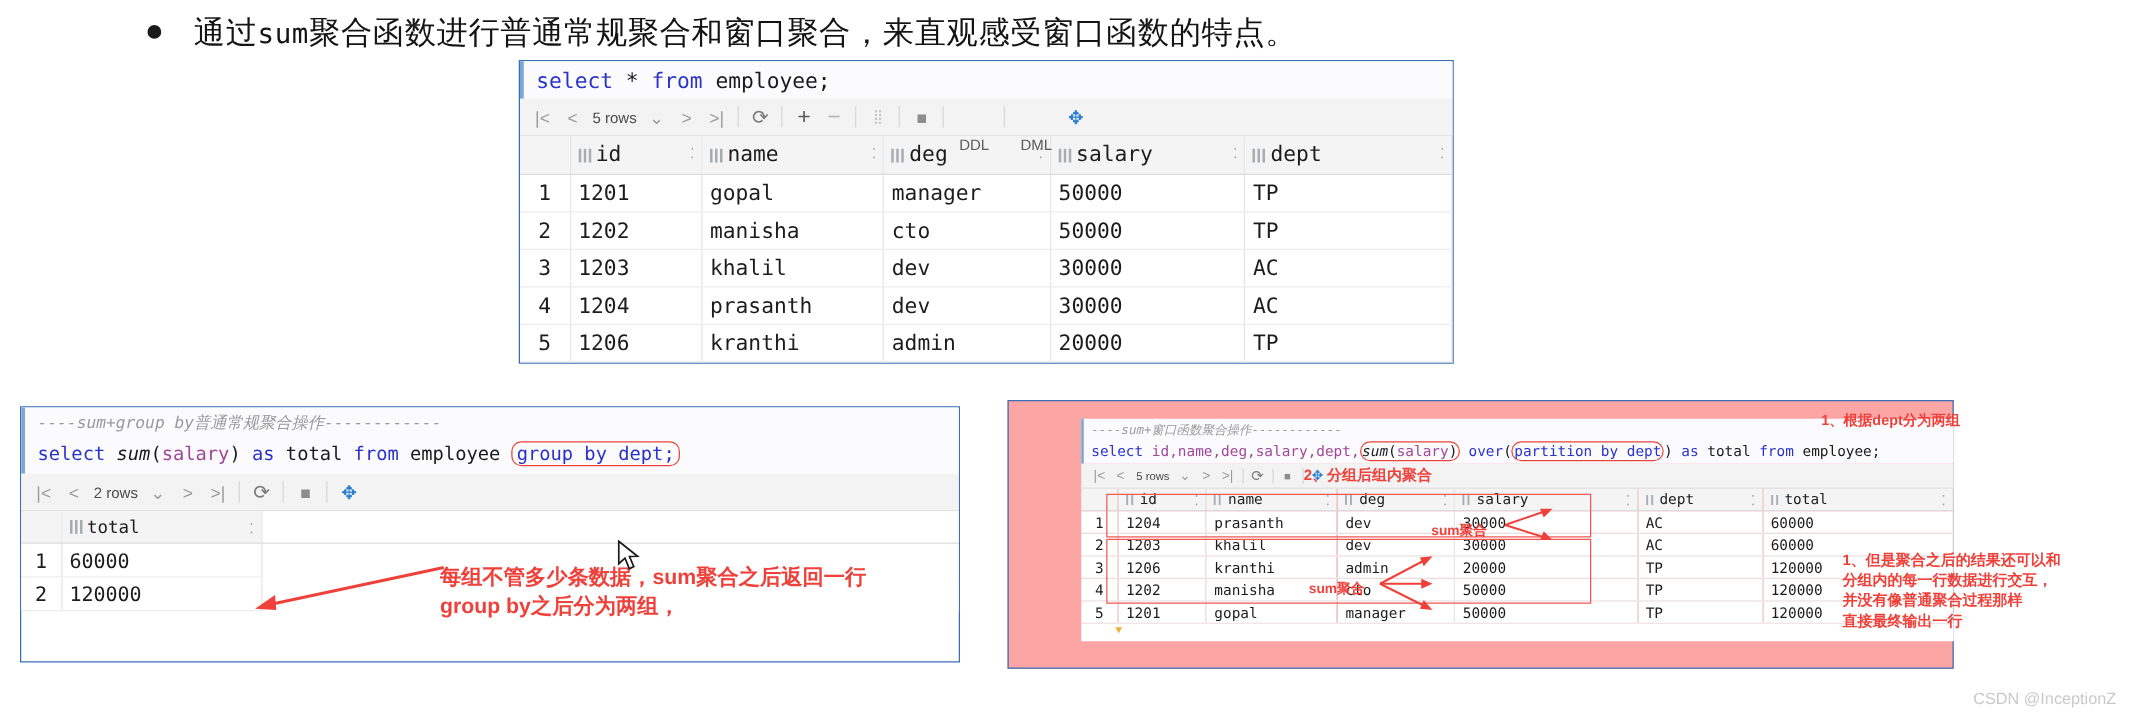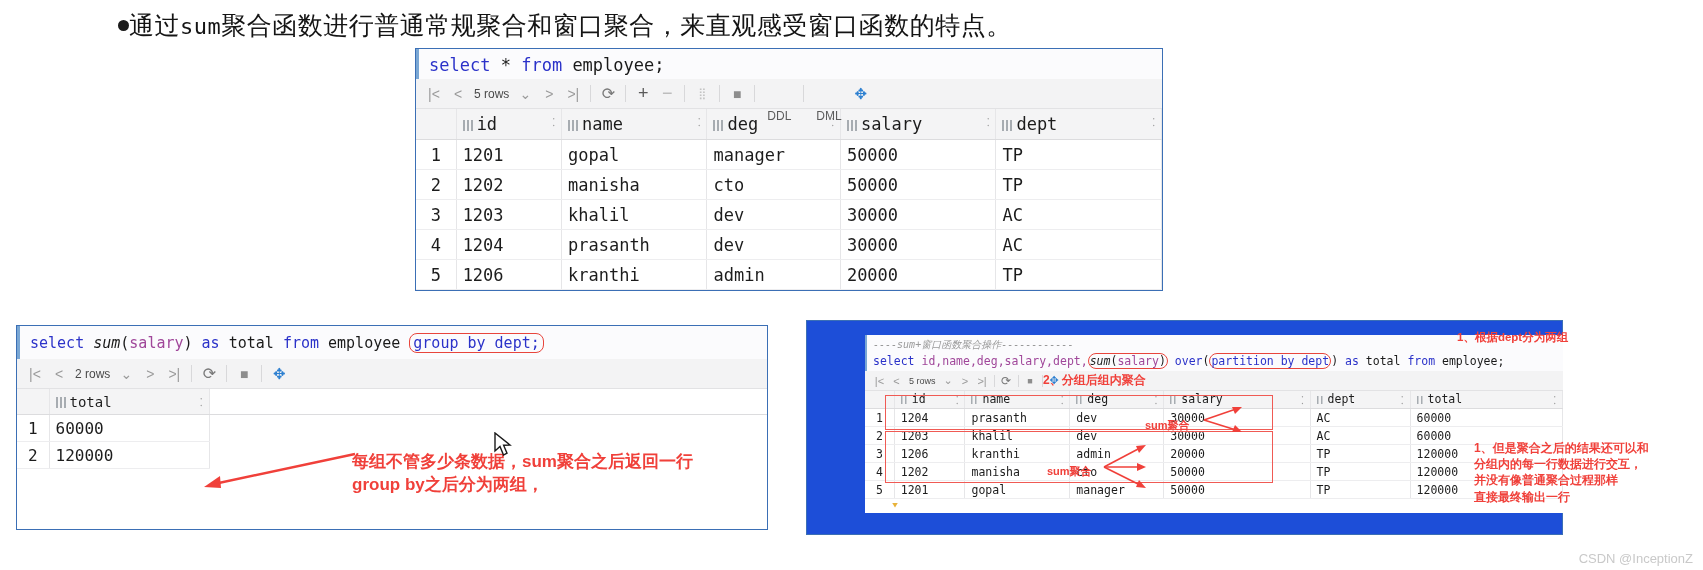--- a/index.html
+++ b/index.html
@@ -8,21 +8,21 @@
     background:#ffffff;
     font-family:"Liberation Sans", sans-serif;
     position:relative;
     overflow:hidden;
   }
   .mono{font-family:"DejaVu Sans Mono","Liberation Mono",monospace;}
 
   
   #headline{
     position:absolute;left:118px;top:6px;width:1100px;height:38px;
-    display:flex;align-items:center;
+    display:flex;align-items:center;gap:26px;
   }
   #headline .dot{
     width:11px;height:11px;border-radius:50%;background:#1b1b1b;flex:0 0 auto;
   }
   #headline .txt{
     font-size:25px;color:#141414;letter-spacing:.5px;white-space:nowrap;
   }
   #headline .txt .sm{font-family:"DejaVu Sans Mono",monospace;font-size:22px;}
 
   
@@ -104,21 +104,21 @@
   #left-sql .l1{font-size:13px;}
   #left-panel table.grid th{font-size:14px;height:25px;}
   #left-panel table.grid td{font-size:16px;height:26px;}
   .redbox{
     border:1.6px solid #e8453c;padding:0 3px;border-radius:8px;
   }
 
   
   #right-panel{
     left:806px;top:320px;width:757px;height:215px;
-    border:1px solid #3b6fb5;background:#1d4ed8;
+    border:1px solid #3b6fb5;background:#fca5a5;
   }
   #right-inner{
     position:absolute;left:58px;top:14px;width:698px;
   }
   #right-sql{font-size:11.5px;line-height:15px;padding:2px 4px 2px 6px;}
   #right-sql .l1{font-size:10px;}
   #right-panel table.grid th{font-size:11.5px;height:17px;}
   #right-panel table.grid td{font-size:11.5px;height:17px;}
   #right-panel .toolbar{height:20px;}
   #right-panel .toolbar .tb{width:17px;height:17px;font-size:11px;}
@@ -242,20 +242,21 @@
         <td class="num">20000</td>
         <td>TP</td>
       </tr>
     </tbody>
   </table>
 </div>
 
 <div class="panel" id="left-panel">
 
   <div class="sqlbar mono" id="left-sql">
+    <div class="l1 cmt">----sum+group by普通常规聚合操作------------</div>
     <div style="margin-top:4px;">
       <span class="kw">select</span>
       <span class="fn">sum</span><span class="plain">(</span><span class="col">salary</span><span class="plain">)</span>
       <span class="kw">as</span>
       <span class="plain">total</span>
       <span class="kw">from</span>
       <span class="plain">employee</span>
       <span class="redbox kw">group by dept;</span>
     </div>
   </div>

